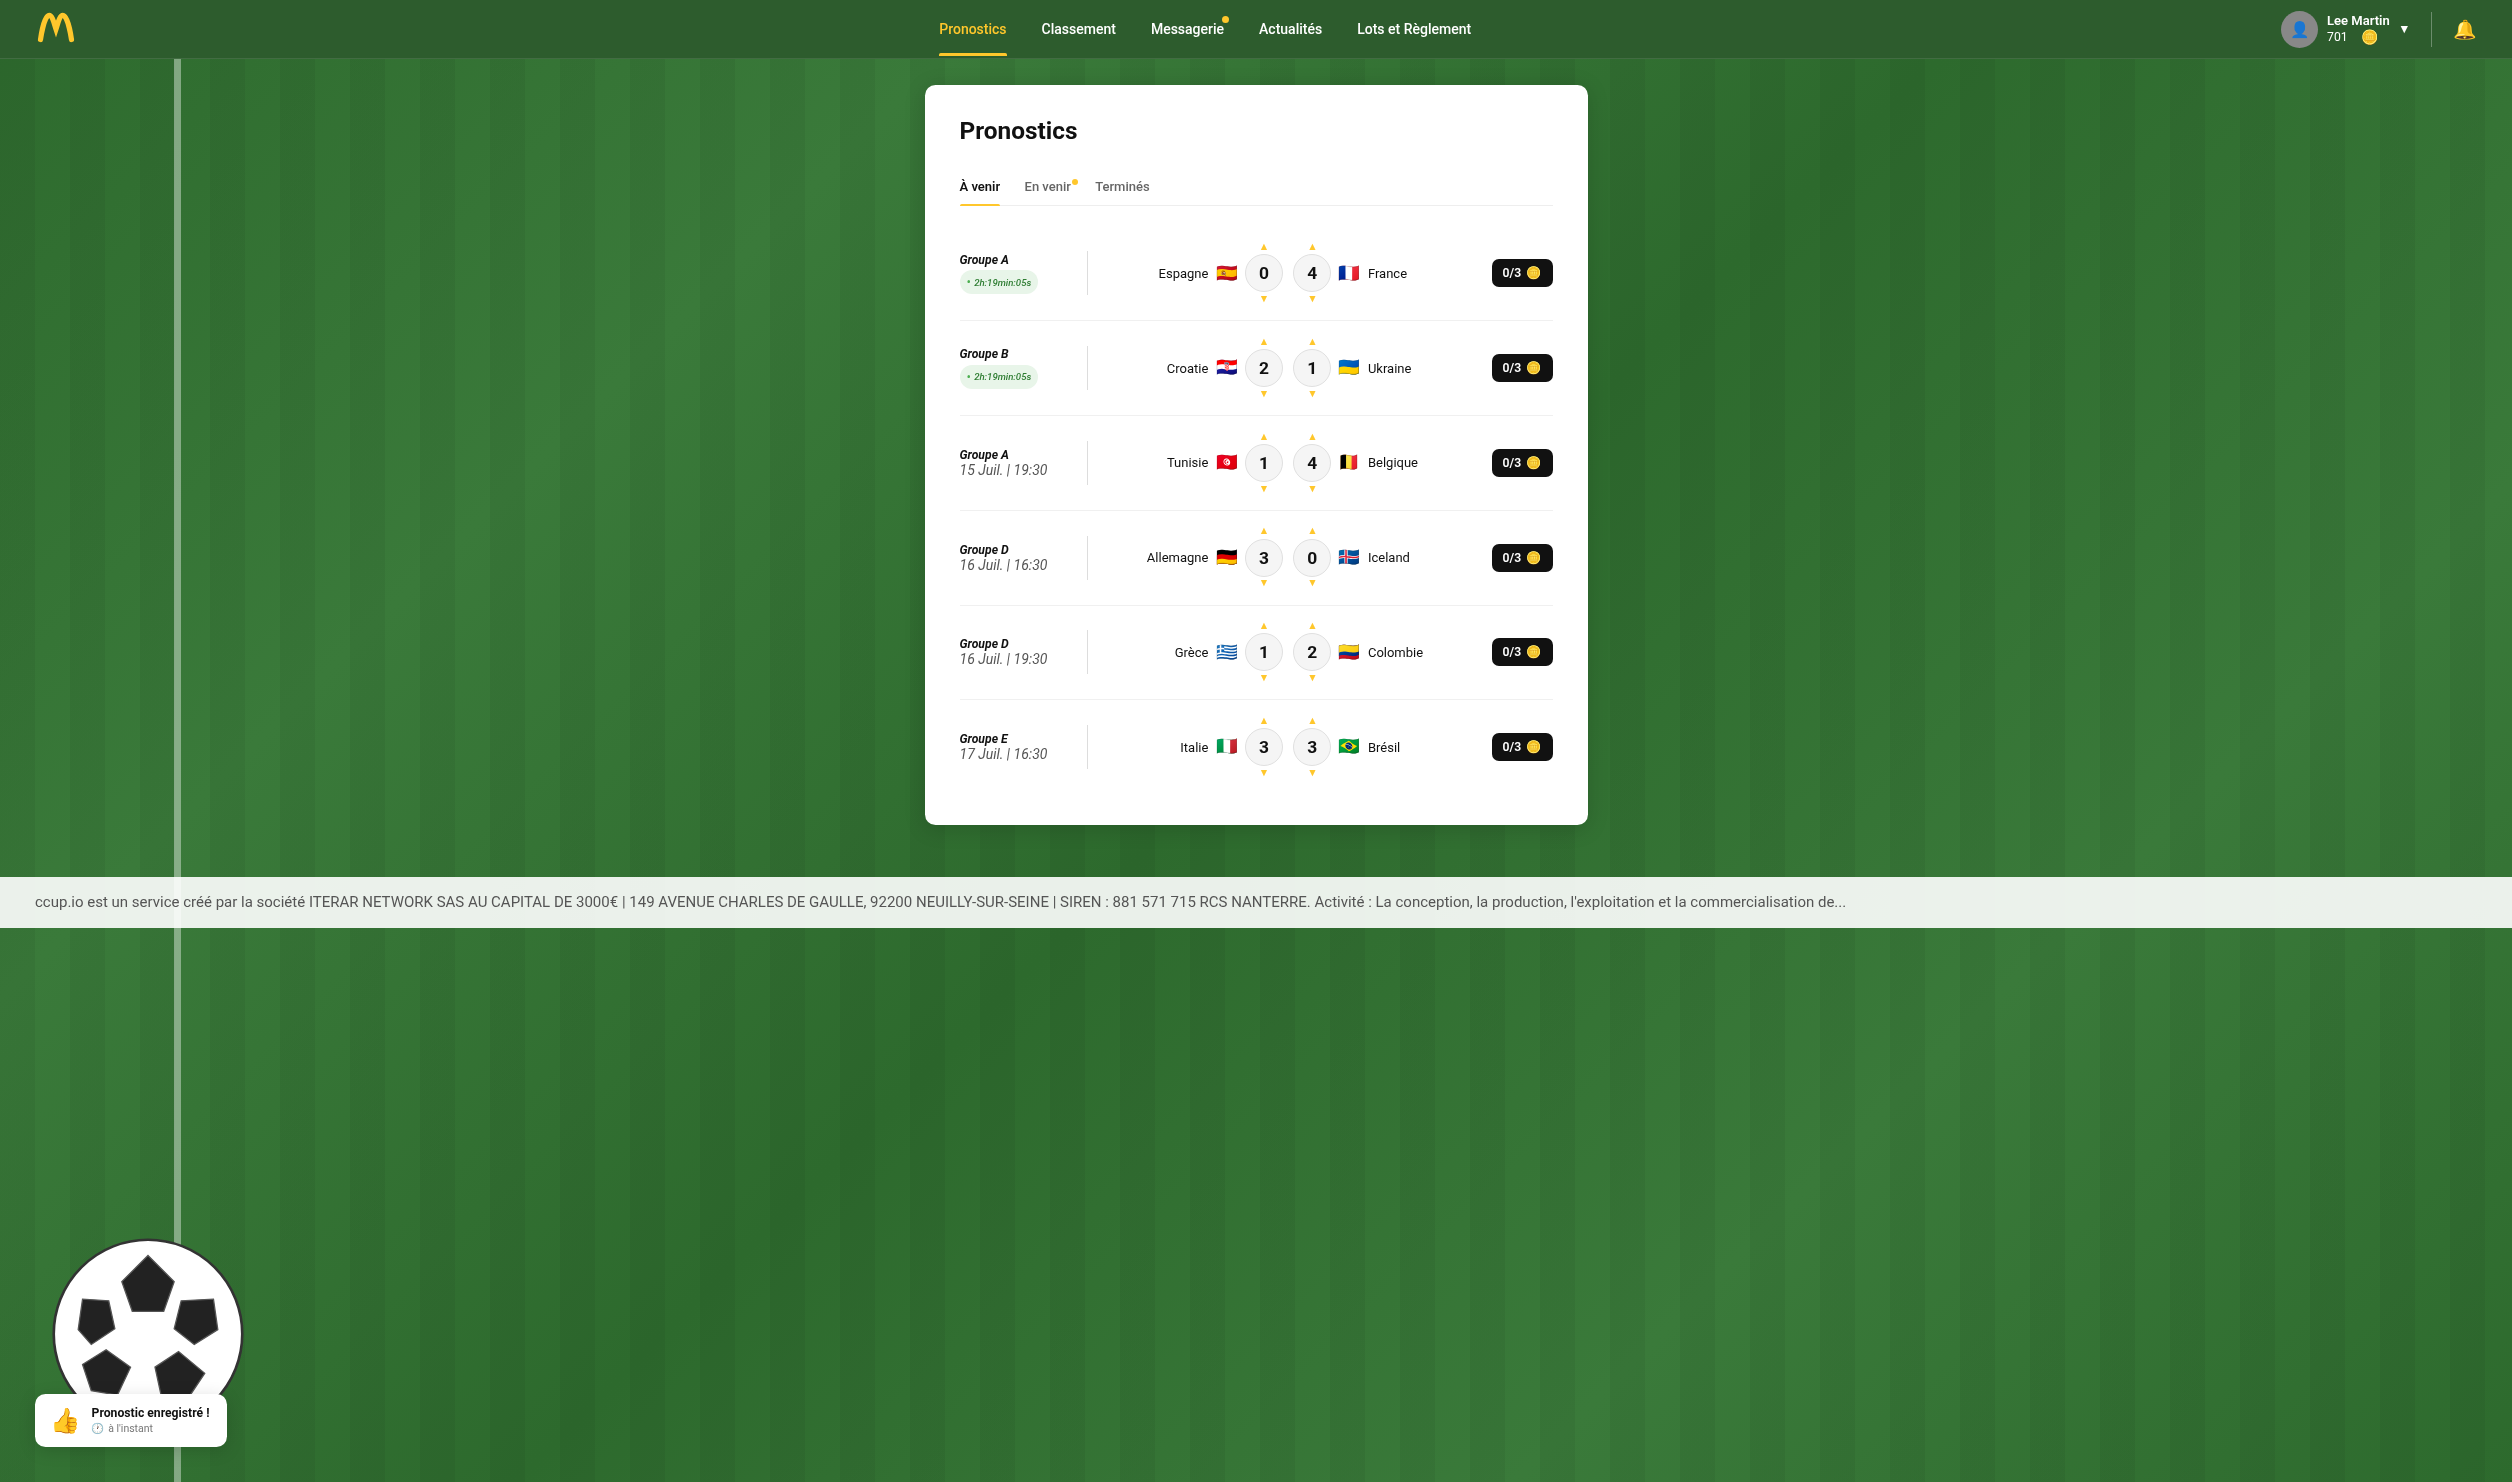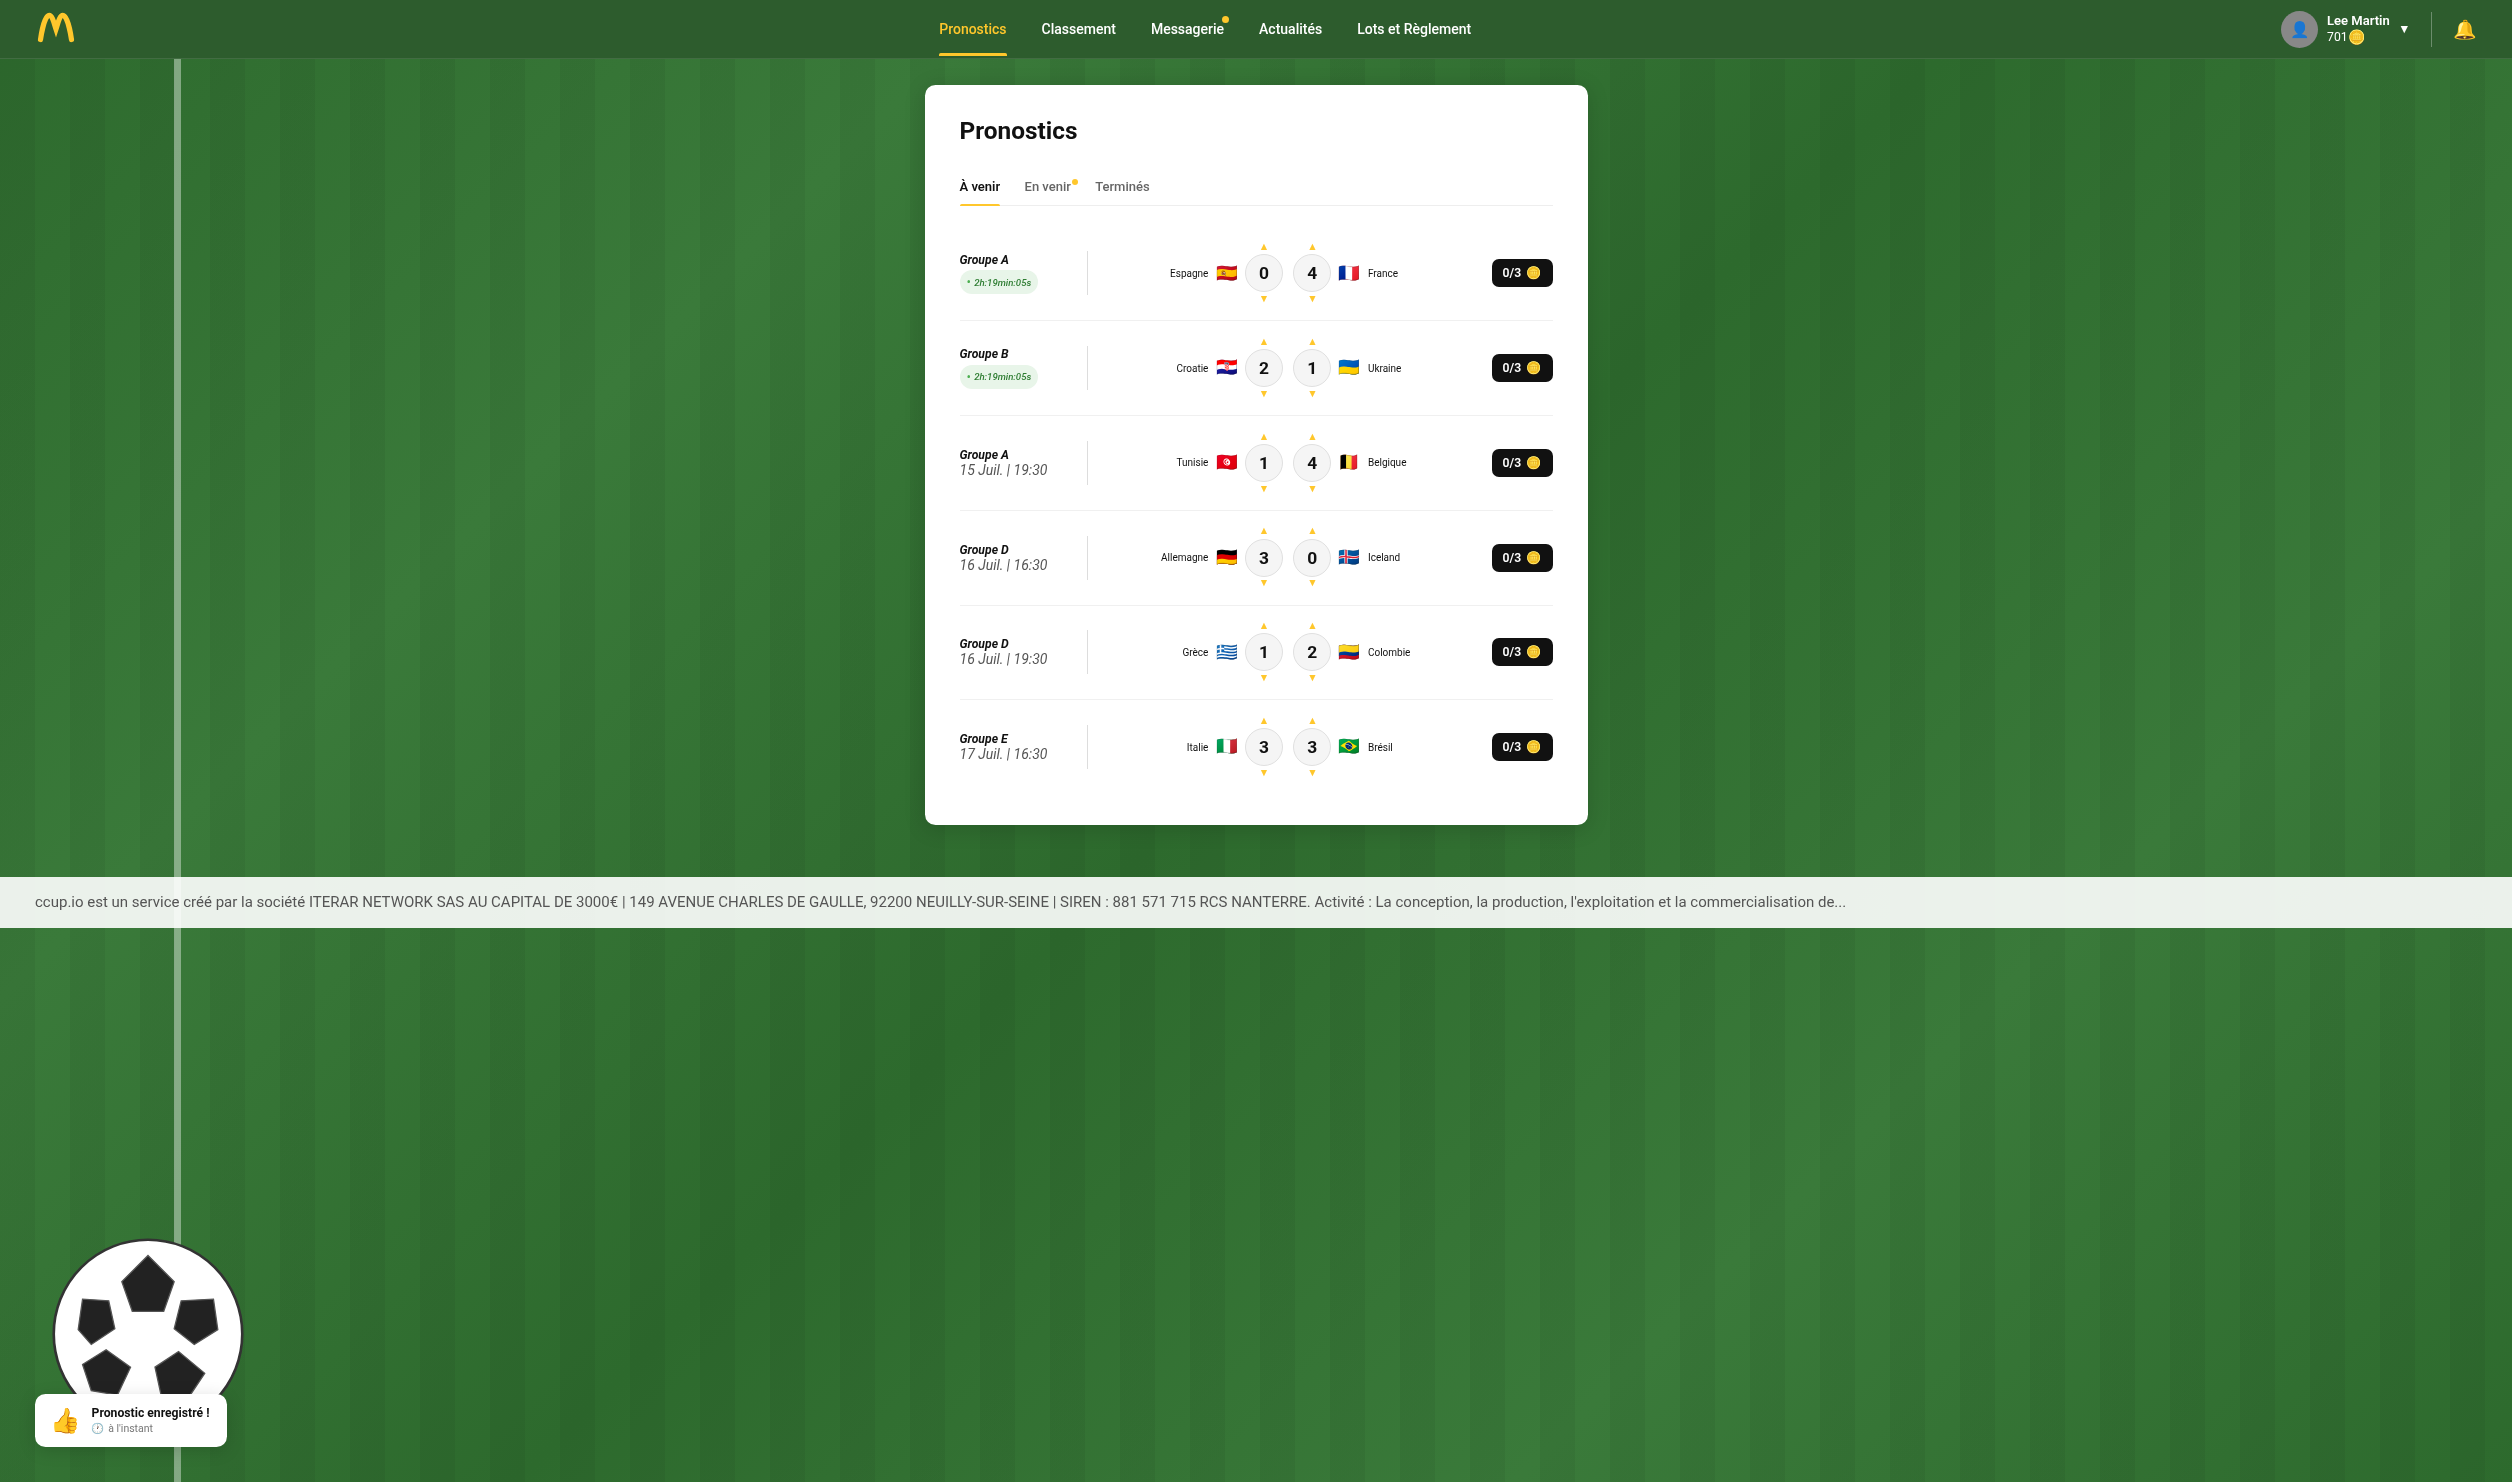--- a/index.html
+++ b/index.html
@@ -118,21 +118,21 @@
       font-weight: 600;
       font-size: 13px;
       line-height: 1.2;
     }
 
     .user-coins {
       color: #fff;
       font-size: 12.2px;
       display: flex;
       align-items: center;
-      gap: 1px;
+      gap: 14px;
     }
 
     .coin-icon {
       font-size: 14px;
     }
 
     .nav-separator {
       width: 0.9px;
       height: 35px;
       background: rgba(255,255,255,0.3);
@@ -298,21 +298,21 @@
 
     .team-away {
       display: flex;
       align-items: center;
       gap: 7px;
       flex: 1;
       justify-content: flex-start;
     }
 
     .team-name {
-      font-size: 10px;
+      font-size: 13px;
       color: #111;
       font-weight: 400;
     }
 
     .flag {
       width: 24.4px;
       height: 17.4px;
       border-radius: 2.6px;
       flex-shrink: 0;
       display: flex;

